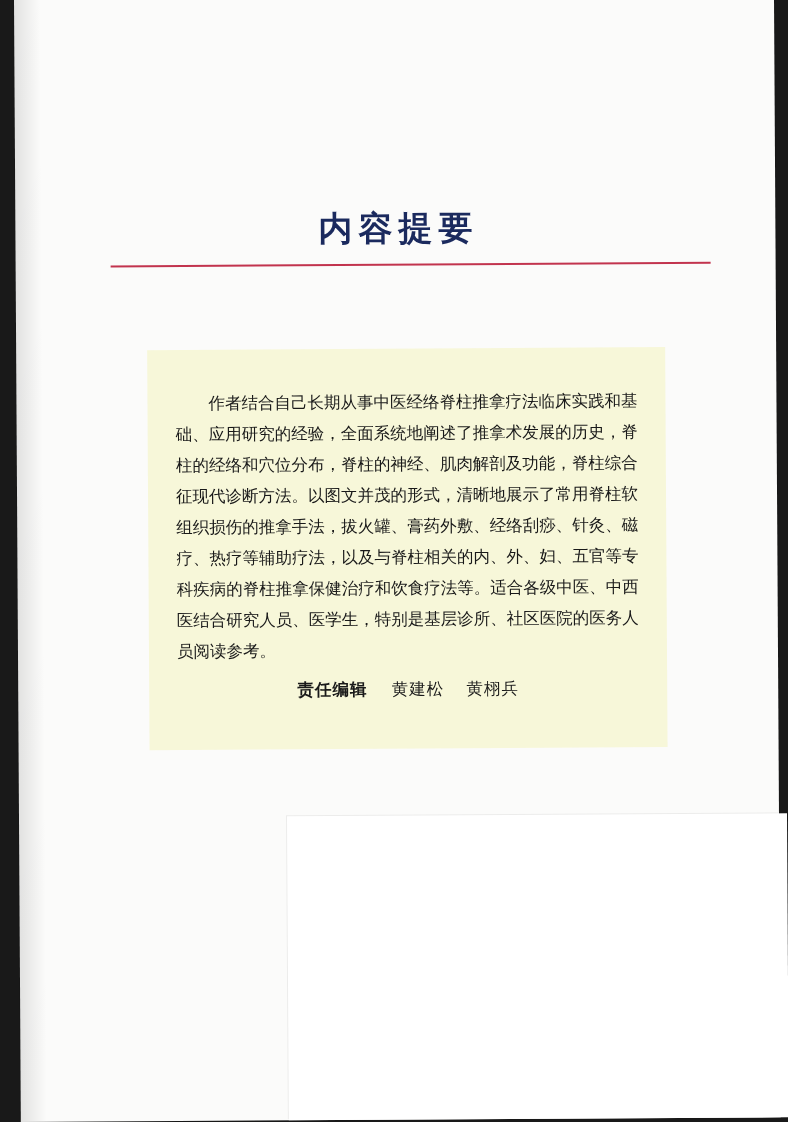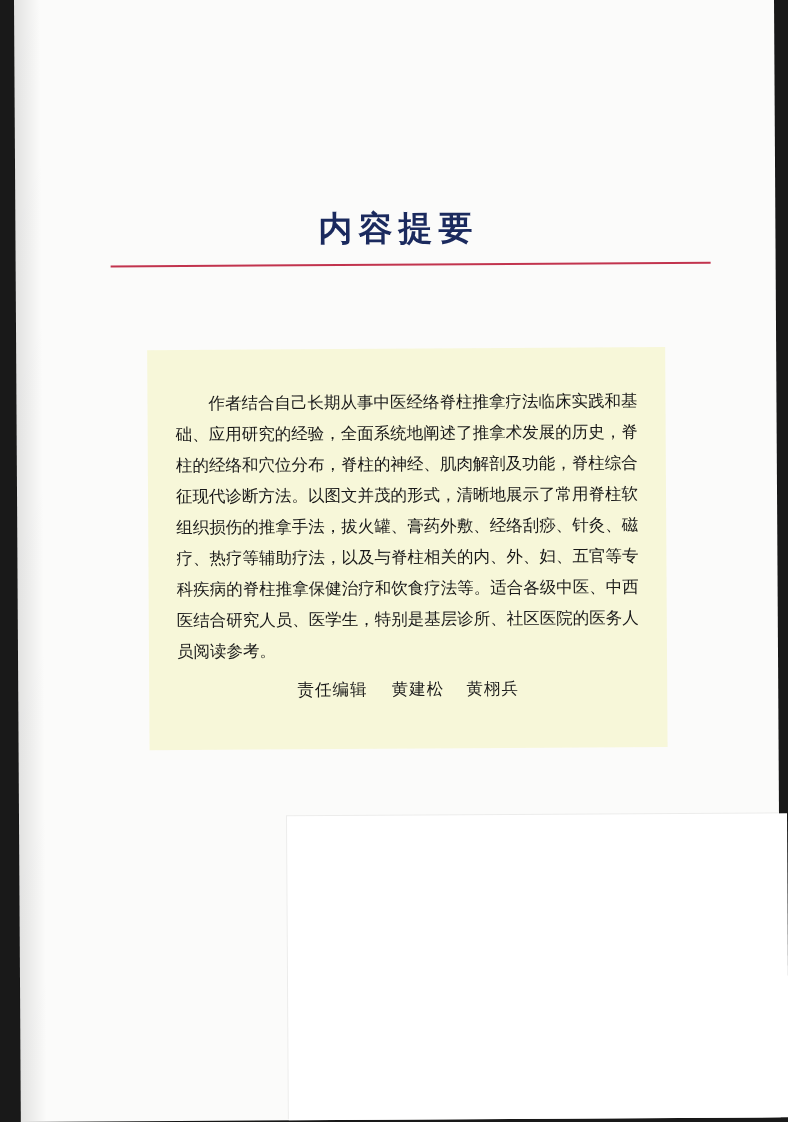--- a/index.html
+++ b/index.html
@@ -117,20 +117,21 @@
     top: 330px;
     width: 518px;
     text-align: center;
     font-size: 16.5px;
     color: #191919;
     letter-spacing: 1px;
   }
 
   .editor-label {
     margin-right: 18px;
+    font-weight: bold;
   }
   .editor-name + .editor-name {
     margin-left: 16px;
   }
 </style>
 </head>
 <body>
 
 <div class="scan-bg"></div>
 

